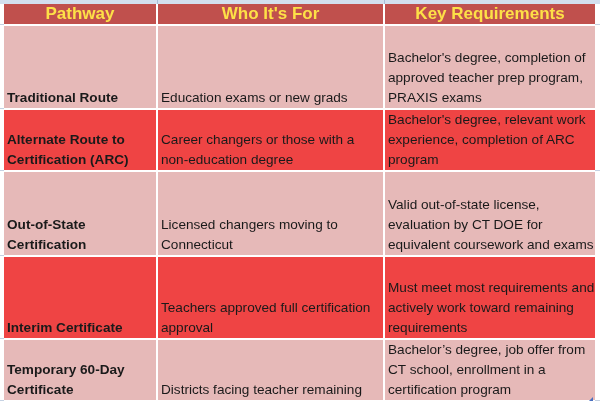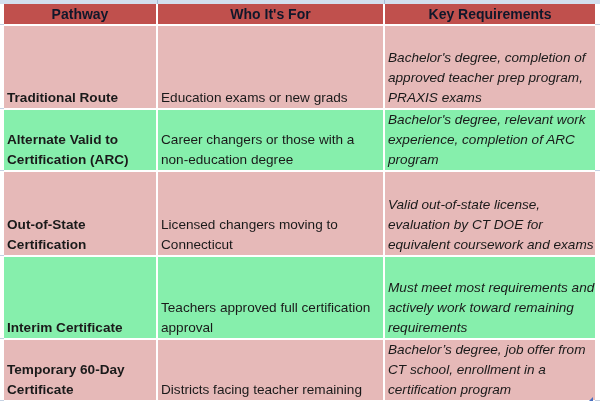--- a/index.html
+++ b/index.html
@@ -4,29 +4,29 @@
 <style>
   html, body { margin:0; padding:0; background:#ffffff; }
   body { width:600px; height:405px; position:relative; overflow:hidden;
          font-family:"Liberation Sans", "DejaVu Sans", sans-serif; }
   .topstrip { position:absolute; left:0; top:0; width:600px; height:4px; background:#d3dfee; }
   .topstrip .div1 { position:absolute; left:157px; top:0; width:1px; height:4px; background:#a9bdd6; }
   .topstrip .div2 { position:absolute; left:384px; top:0; width:1px; height:4px; background:#a9bdd6; }
   .gridline { position:absolute; left:0; width:4px; height:1px; background:#c5d2e3; }
   .gridline.r { left:595px; width:5px; }
   table { position:absolute; left:4px; top:4px; width:591px; border-collapse:collapse; table-layout:fixed; }
-  th { background:#c0504d; color:#0f172a; font-weight:bold; font-size:14px; height:20px; padding:0;
+  th { background:#c0504d; color:#fde047; font-weight:bold; font-size:17px; height:20px; padding:0;
        text-align:center; vertical-align:middle; border-right:2px solid #ffffff; border-bottom:2px solid #ffffff; }
   th:last-child { border-right:none; }
   td { font-size:13.6px; line-height:20px; color:#1a1a1a; padding:0 0 0 3px; vertical-align:bottom;
        border-right:2px solid #ffffff; border-bottom:2px solid #ffffff; }
-  td:last-child { border-right:none;font-style:italic; }
+  td:last-child { border-right:none; }
   td.pathway { font-weight:bold;margin-left:28px; }
   tr.odd td { background:#e6b9b8; }
-  tr.even td { background:#86efac; }
+  tr.even td { background:#ef4444; }
   .corner { position:absolute; left:589px; top:397px; width:4px; height:4px; background:#4a6fbf;
             clip-path:polygon(100% 0,100% 100%,0 100%); }
 </style>
 </head>
 <body>
 
 <div class="topstrip">
   <div class="div1"></div>
   <div class="div2"></div>
 </div>
@@ -53,21 +53,21 @@
       <th>Key Requirements</th>
     </tr>
   </thead>
   <tbody>
     <tr class="odd" style="height:84px">
       <td class="pathway">Traditional Route</td>
       <td>Education exams or new grads</td>
       <td>Bachelor's degree, completion of approved teacher prep program, PRAXIS exams</td>
     </tr>
     <tr class="even" style="height:62px">
-      <td class="pathway">Alternate Valid to Certification (ARC)</td>
+      <td class="pathway">Alternate Route to Certification (ARC)</td>
       <td>Career changers or those with a non-education degree</td>
       <td>Bachelor's degree, relevant work experience, completion of ARC program</td>
     </tr>
     <tr class="odd" style="height:85px">
       <td class="pathway">Out-of-State Certification</td>
       <td>Licensed changers moving to Connecticut</td>
       <td>Valid out-of-state license, evaluation by CT DOE for equivalent coursework and exams</td>
     </tr>
     <tr class="even" style="height:83px">
       <td class="pathway">Interim Certificate</td>

